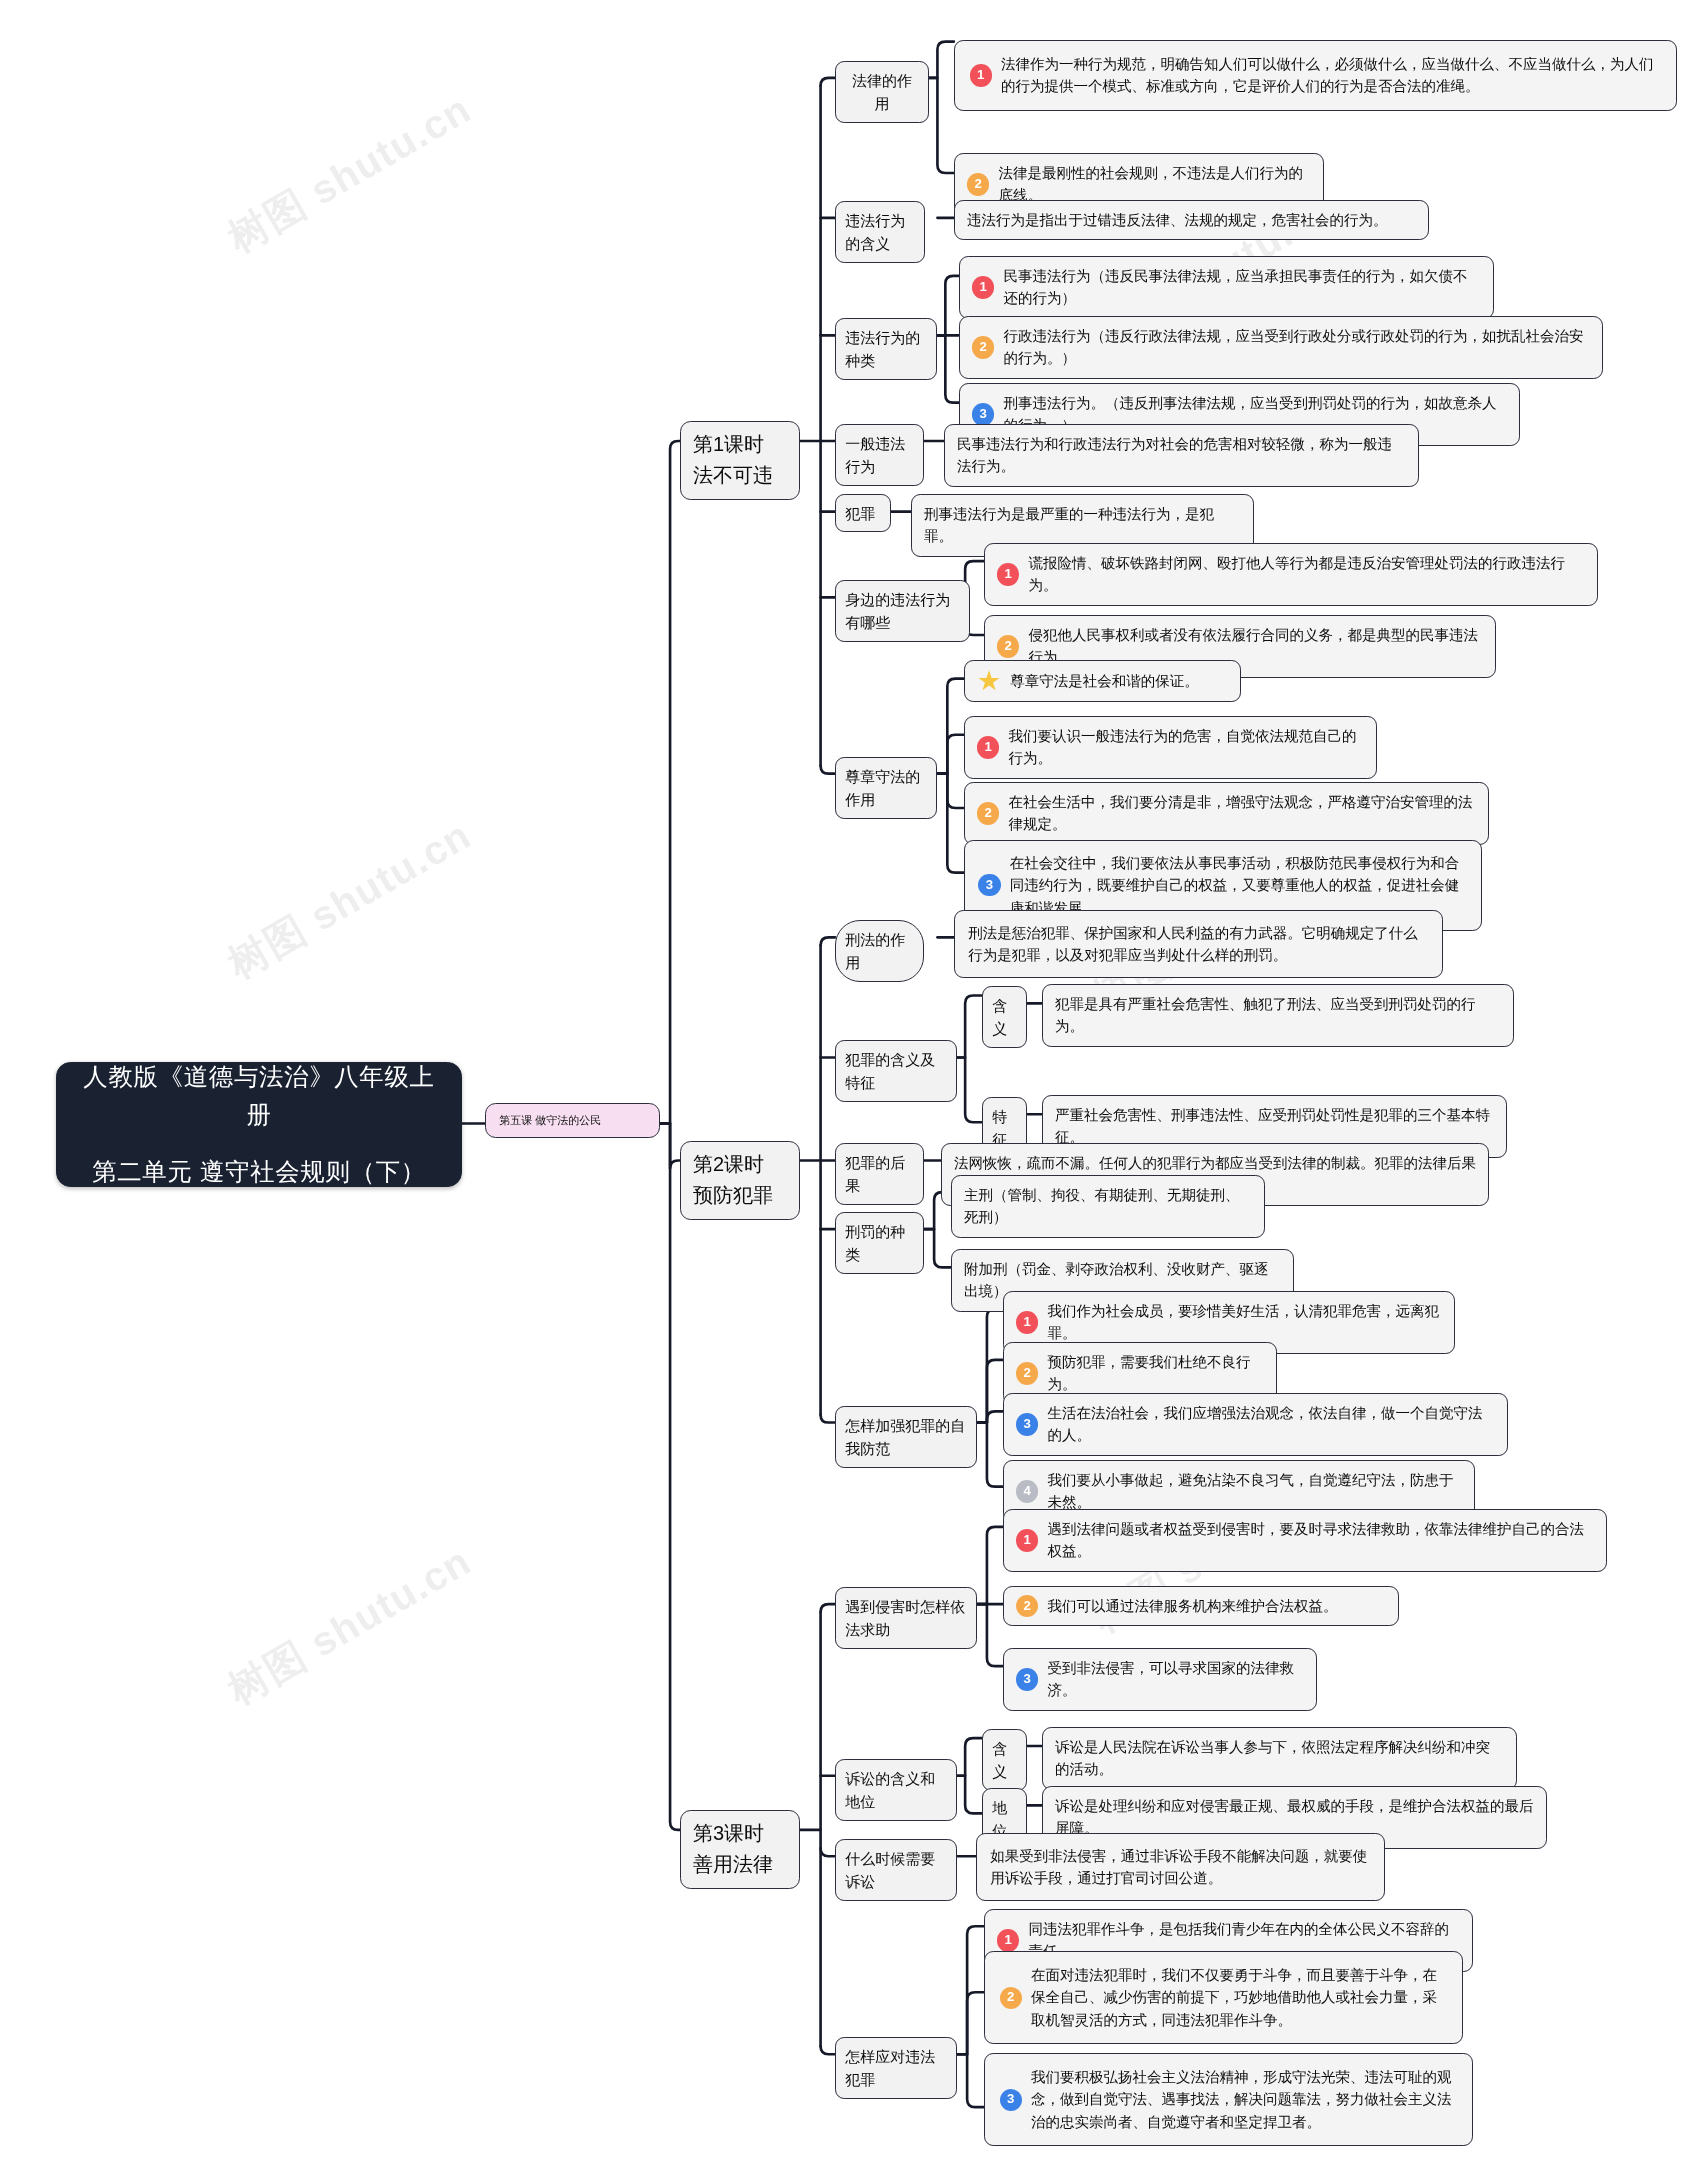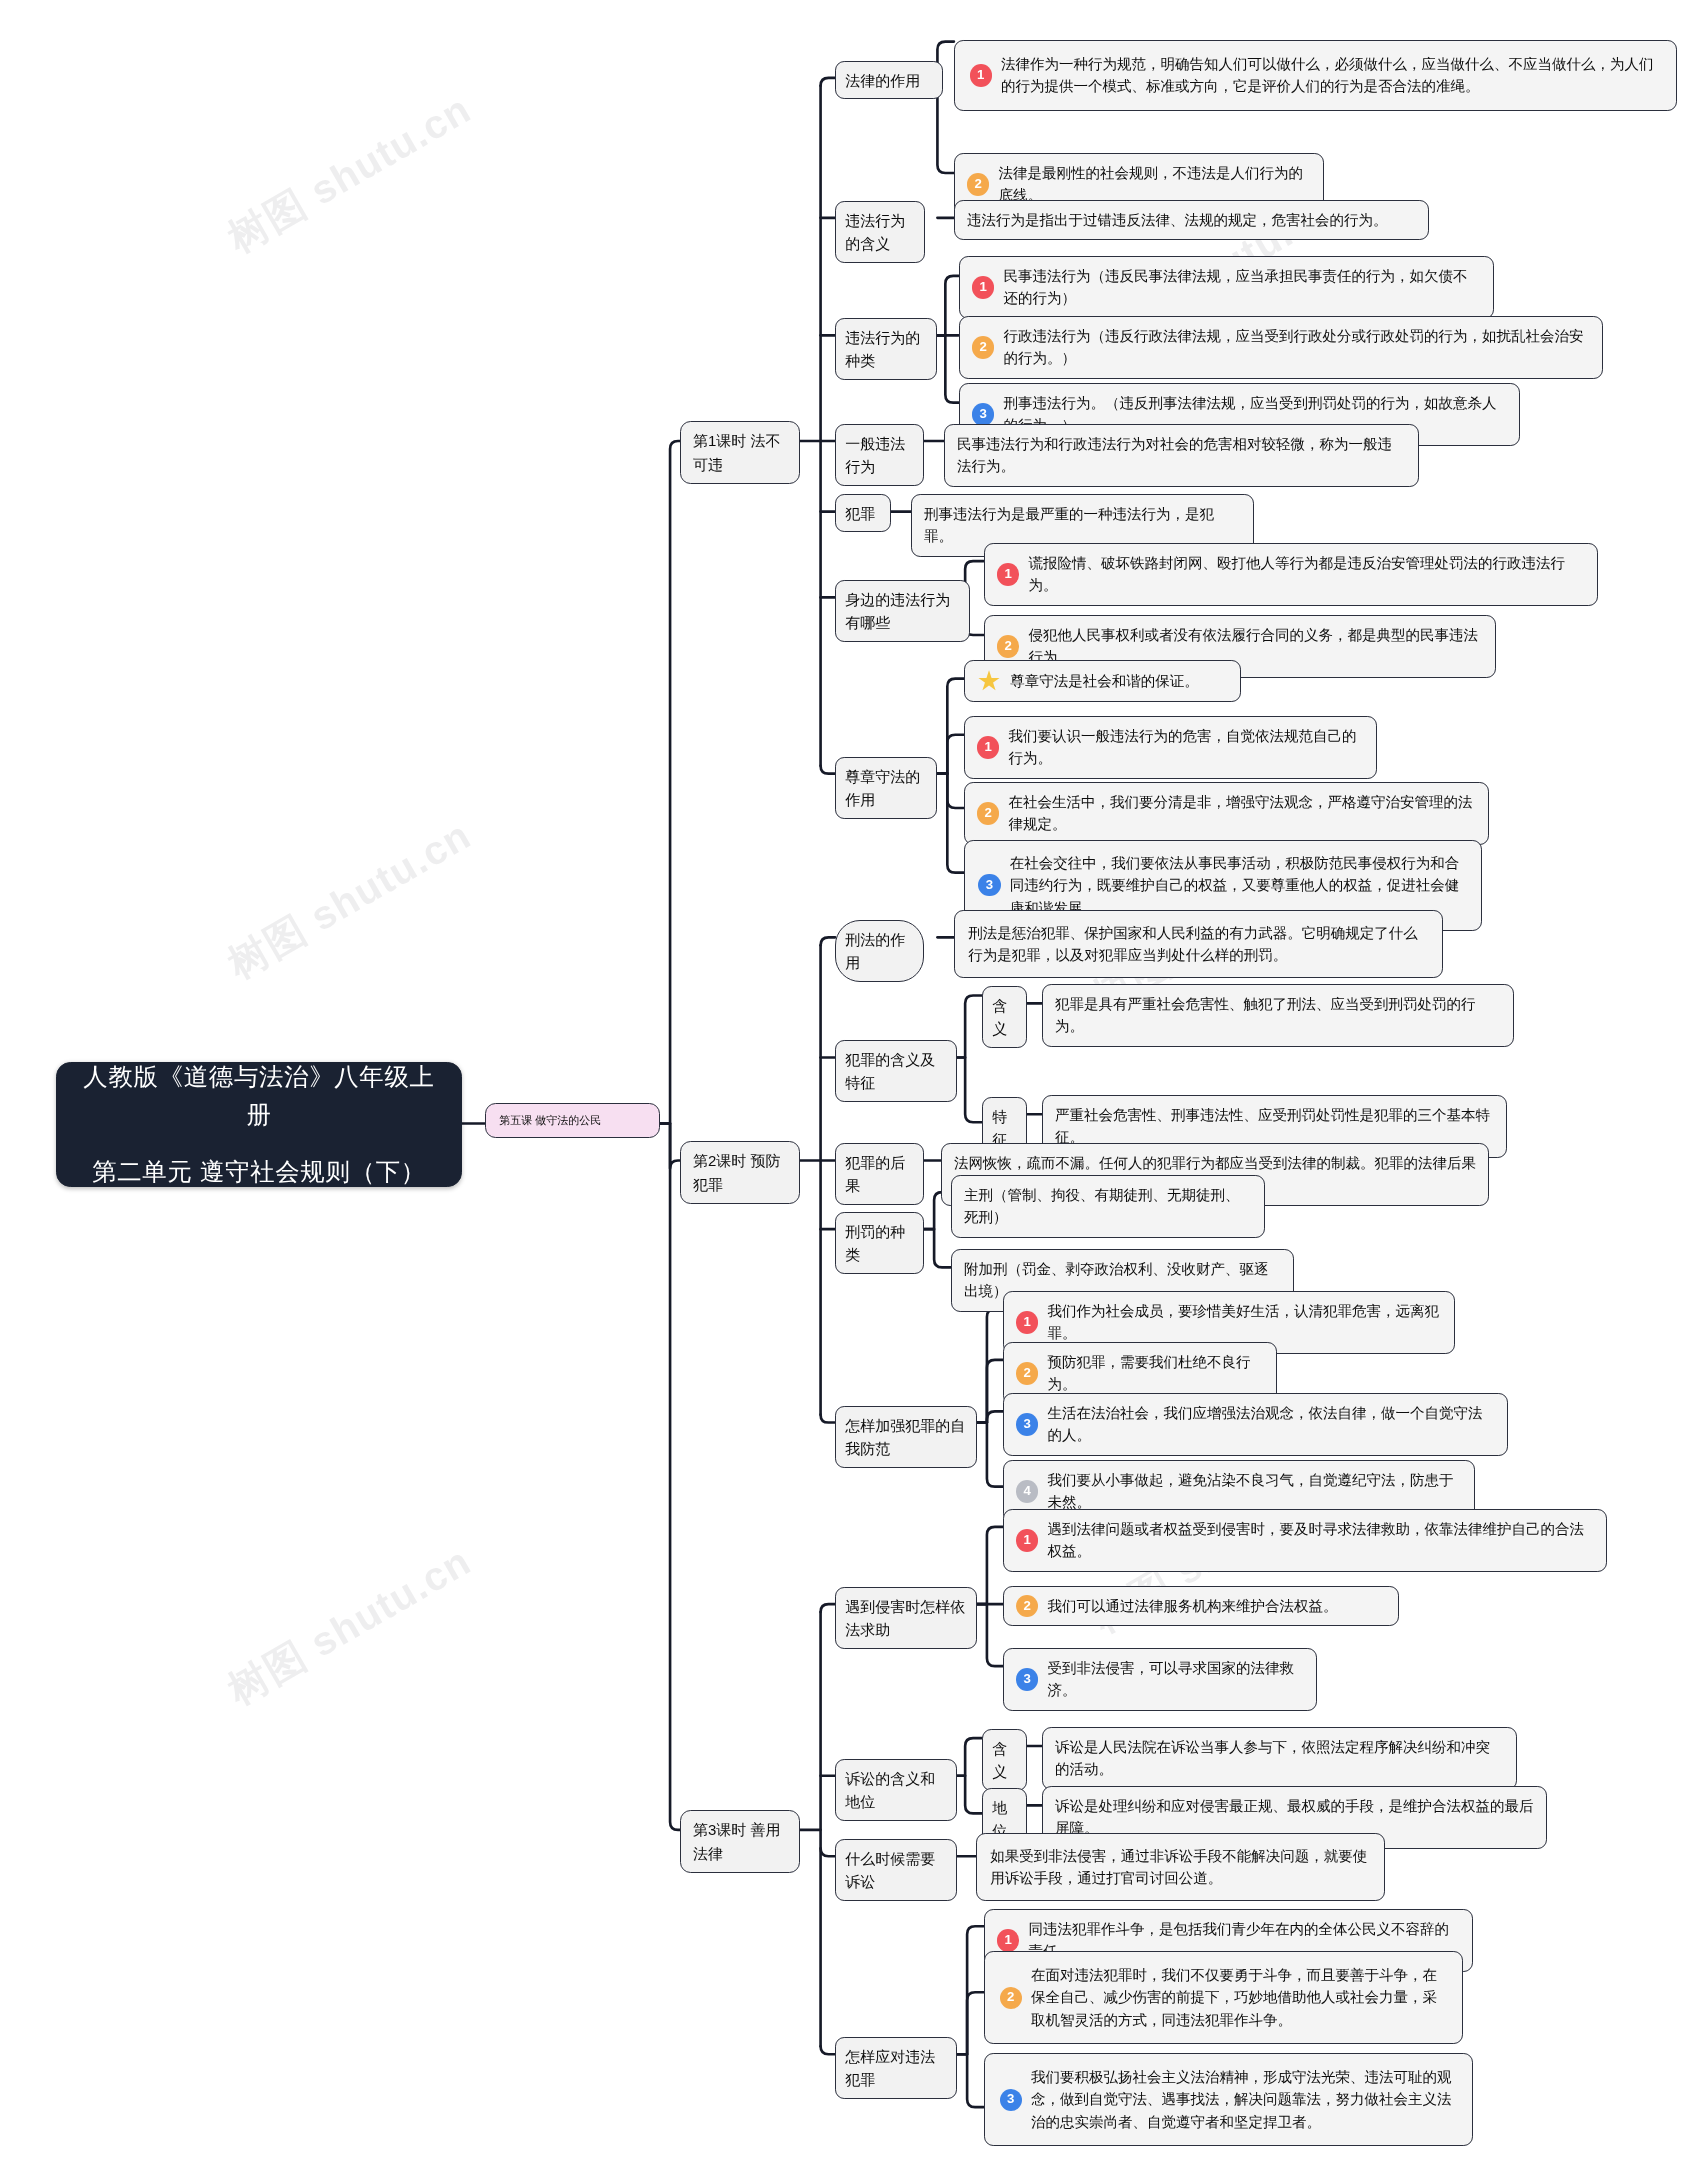--- a/index.html
+++ b/index.html
@@ -67,21 +67,21 @@
   .node.chapter {
     background: #f7dff1;
     border-color: #2b2f3d;
     padding: 8px 13.2px;
     font-size: 11px;
     border-radius: 10.6px;
   }
   .node.lesson {
     background: #f2f2f2;
     padding: 7.3px 12px;
-    font-size: 15px;
+    font-size: 20px;
     border-radius: 10.6px;
   }
   .node.topic {
     background: #f2f2f2;
     padding: 6.6px 9.2px;
     font-size: 15px;
     border-radius: 9.2px;
   }
   .node.leaf {
     background: #f4f4f4;
@@ -232,21 +232,21 @@
   </div>
 
   <div class="node lesson" style="left:680px; top:1141px; width:120px;">
     <span>第2课时 预防犯罪</span>
   </div>
 
   <div class="node lesson" style="left:680px; top:1810px; width:120px;">
     <span>第3课时 善用法律</span>
   </div>
 
-  <div class="node topic" style="left:835px; top:61px; width:108px;">
+  <div class="node topic" style="left:835px; top:61px; width:94px;text-align:center;">
     <span>法律的作用</span>
   </div>
   <div class="node topic" style="left:835px; top:201px; width:90px;">
     <span>违法行为的含义</span>
   </div>
   <div class="node topic" style="left:835px; top:318px; width:102px;">
     <span>违法行为的种类</span>
   </div>
   <div class="node topic" style="left:835px; top:424px; width:89px;">
     <span>一般违法行为</span>

